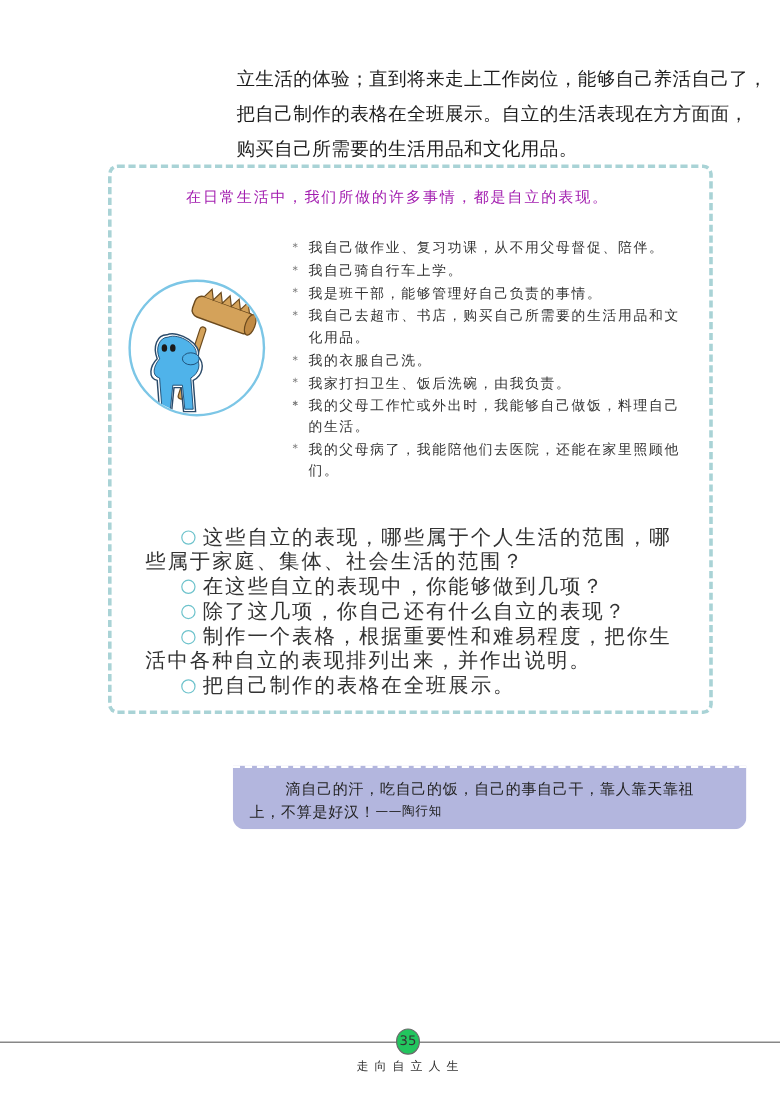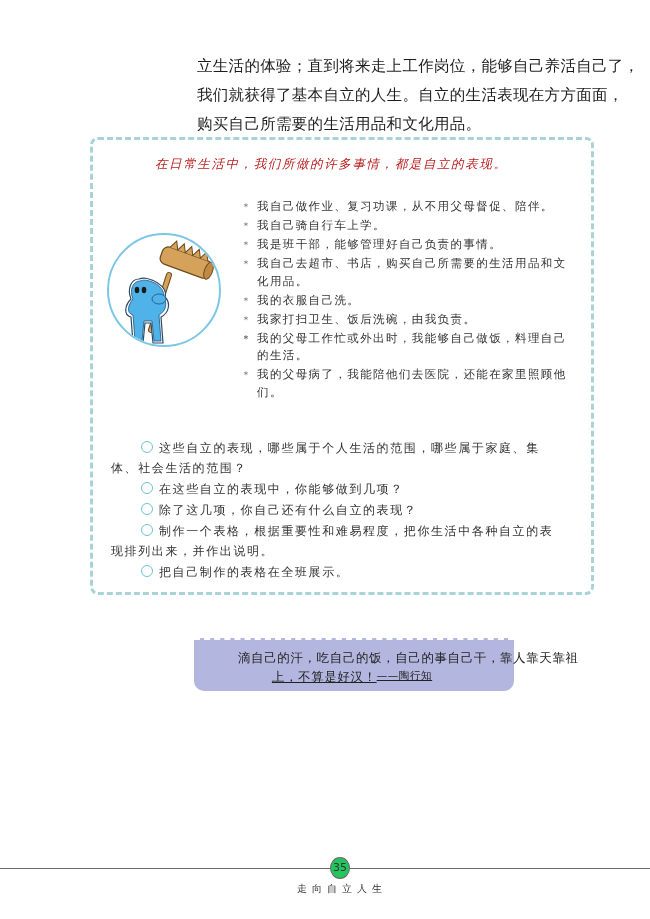--- a/index.html
+++ b/index.html
@@ -35,24 +35,23 @@
       height: 458px;
       border: 3px dashed #a9d3d6;
       border-radius: 8px;
       box-sizing: border-box;
     }
     .activity-lead {
       position: absolute;
       left: 62px;
       top: 16px;
       font-size: 12.5px;
-      color: #b91c1c;
+      color: #a21caf;
       letter-spacing: 1.6px;
       white-space: nowrap;
-      font-style: italic;
     }
     .illustration {
       position: absolute;
       left: 14px;
       top: 93px;
       width: 114px;
       height: 114px;
       border-radius: 50%;
       border: 2px solid #7cc6e6;
       background: #ffffff;
@@ -79,24 +78,24 @@
     }
     .examples li .bullet {
       position: absolute;
       left: 0;
       top: 0;
       color: #777;
       font-size: 10px;
     }
     .questions {
       position: absolute;
-      left: 18px;
+      left: 28px;
       top: 298px;
       width: 445px;
-      font-size: 12px;
+      font-size: 17px;
       line-height: 20px;
       color: #333;
       letter-spacing: 1.6px;
     }
     .questions .q {
       margin: 0 0 1px 0;
       text-indent: 30px;
     }
     .questions .q .circle {
       display: inline-block;
@@ -106,41 +105,40 @@
       border-radius: 50%;
       margin-right: 6px;
       vertical-align: -1px;
       text-indent: 0;
     }
 
     .quote-box {
       position: absolute;
       left: 194px;
       top: 638px;
-      width: 320px;
+      width: 428px;
       height: 53px;
       background: #b3b6de;
       border-radius: 0 0 10px 10px;
       border-top: 2px dashed #ffffff;
       box-sizing: border-box;
       padding: 10px 14px 0 14px;
       font-size: 12.5px;
       color: #222;
     }
     .quote-box .line1 {
       text-indent: 30px;
       letter-spacing: 0.6px;
       white-space: nowrap;
     }
     .quote-box .line2 {
       display: flex;
-      justify-content: center;
+      justify-content: flex-start;
       margin-top: 2px;
       letter-spacing: 0.6px;
-      text-decoration: underline;
     }
     .quote-box .author {
       font-size: 10.5px;
       color: #222;
       padding-right: 4px;
     }
 
     .footer-line {
       position: absolute;
       left: 0;
@@ -174,21 +172,21 @@
       letter-spacing: 5px;
       white-space: nowrap;
       text-align: center;
     }
   </style>
 </head>
 <body>
 
 <div class="intro">
   <p>立生活的体验；直到将来走上工作岗位，能够自己养活自己了，</p>
-  <p>我们就获得了基本自立的人生。自立的生活表现在方方面面，</p>
+  <p>把自己制作的表格在全班展示。自立的生活表现在方方面面，</p>
   <p>购买自己所需要的生活用品和文化用品。</p>
 </div>
 
 <div class="activity-box">
   <div class="activity-lead">在日常生活中，我们所做的许多事情，都是自立的表现。</div>
 
   <div class="illustration">
     <svg width="110" height="110" viewBox="0 0 110 110">
 
       <g transform="rotate(20 75 30)">

